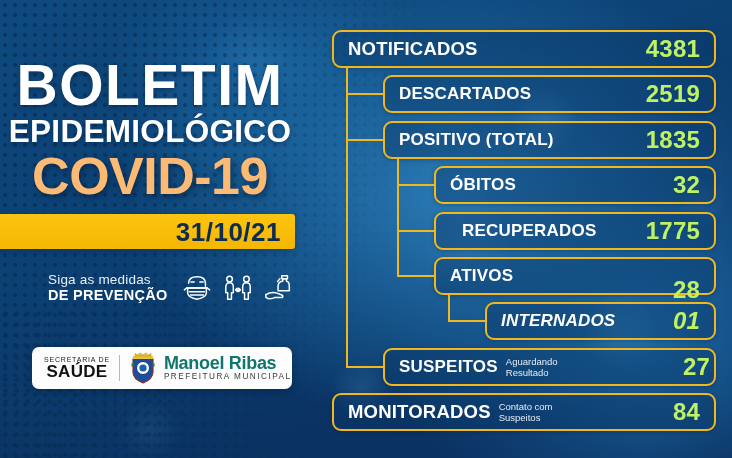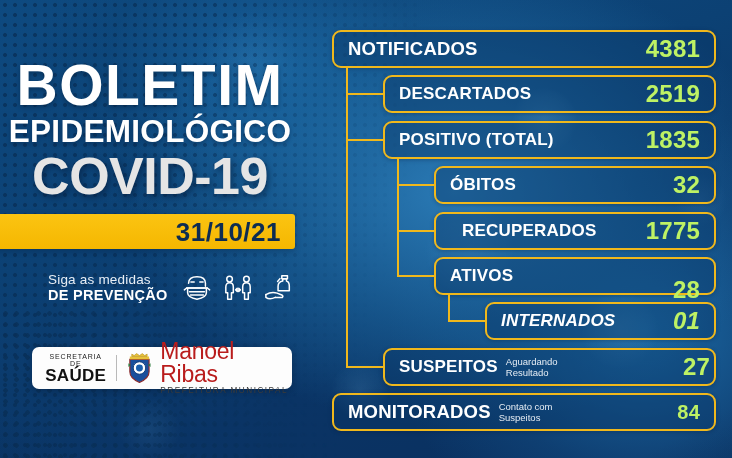--- a/index.html
+++ b/index.html
@@ -87,21 +87,21 @@
   .t-epi {
     color: #ffffff;
     font-size: 31.5px;
     font-weight: bold;
     letter-spacing: 0.3px;
     line-height: 1.05;
     margin-top: 2px;
     text-shadow: 0 2px 4px rgba(3,26,54,0.4);
   }
   .t-covid {
-    color: #e5e5e5;
+    color: #fdba74;
     font-size: 52px;
     font-weight: bold;
     letter-spacing: -0.5px;
     line-height: 1.0;
     margin-top: 2px;
     text-shadow: 2px 3px 6px rgba(3,24,52,0.55);
   }
   .date-bar {
     position: absolute;
     left: -8px; top: 214px;
@@ -175,23 +175,23 @@
     letter-spacing: 0.3px;
   }
   .logo-div {
     width: 1px; height: 26px;
     background: #b9b9b9;
     margin: 0 9px;
   }
   .logo-city { display: flex; align-items: center; gap: 7px; }
   .city-text { line-height: 1.0; }
   .ct-big {
-    font-size: 23px;
-    font-weight: normal;
-    color: #b91c1c;
+    font-size: 18px;
+    font-weight: bold;
+    color: #0f766e;
     letter-spacing: -0.3px;
   }
   .ct-small {
     font-size: 8.2px;
     letter-spacing: 1.5px;
     color: #3a3a3a;
     margin-top: 1px;
   }
 
   
@@ -359,21 +359,21 @@
       <div class="row" style="left: 53px; top: 325.8px;">
         <span class="label" style="font-size: 17px; margin-left: 14px;">SUSPEITOS</span>
         <span class="sub">Aguardando
 Resultado</span>
         <span class="value" style="font-size: 24px; margin-right: 4px;">27</span>
       </div>
       <div class="row" style="left: 2px; top: 371.2px;">
         <span class="label" style="font-size: 18.5px; margin-left: 14px;">MONITORADOS</span>
         <span class="sub">Contato com
 Suspeitos</span>
-        <span class="value" style="font-size: 20px; margin-right: 14px;">84</span>
+        <span class="value" style="font-size: 24px; margin-right: 14px;">84</span>
       </div>
       <div class="conn v" style="left: 16px; top: 46px; height: 298.8px;"></div>
       <div class="conn h" style="left: 16px; top: 71.4px; width: 37px;"></div>
       <div class="conn h" style="left: 16px; top: 116.8px; width: 37px;"></div>
       <div class="conn h" style="left: 16px; top: 343.8px; width: 37px;"></div>
       <div class="conn v" style="left: 67px; top: 136.8px; height: 117.2px;"></div>
       <div class="conn h" style="left: 67px; top: 162.2px; width: 37px;"></div>
       <div class="conn h" style="left: 67px; top: 207.6px; width: 37px;"></div>
       <div class="conn h" style="left: 67px; top: 253px; width: 37px;"></div>
       <div class="conn v" style="left: 118px; top: 273px; height: 26.4px;"></div>

